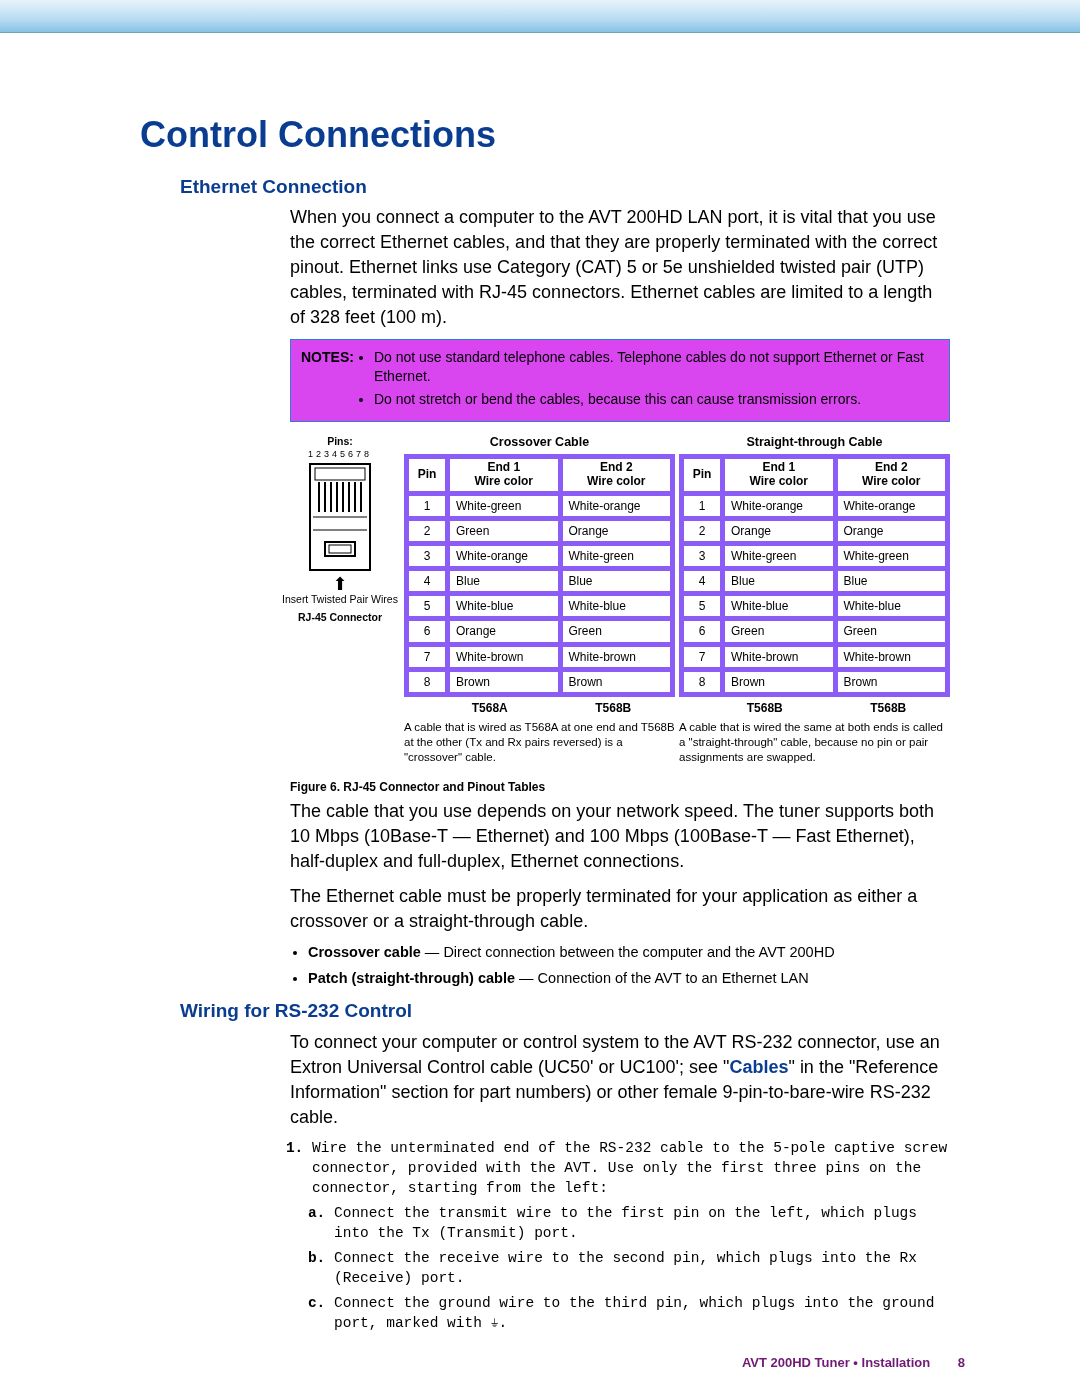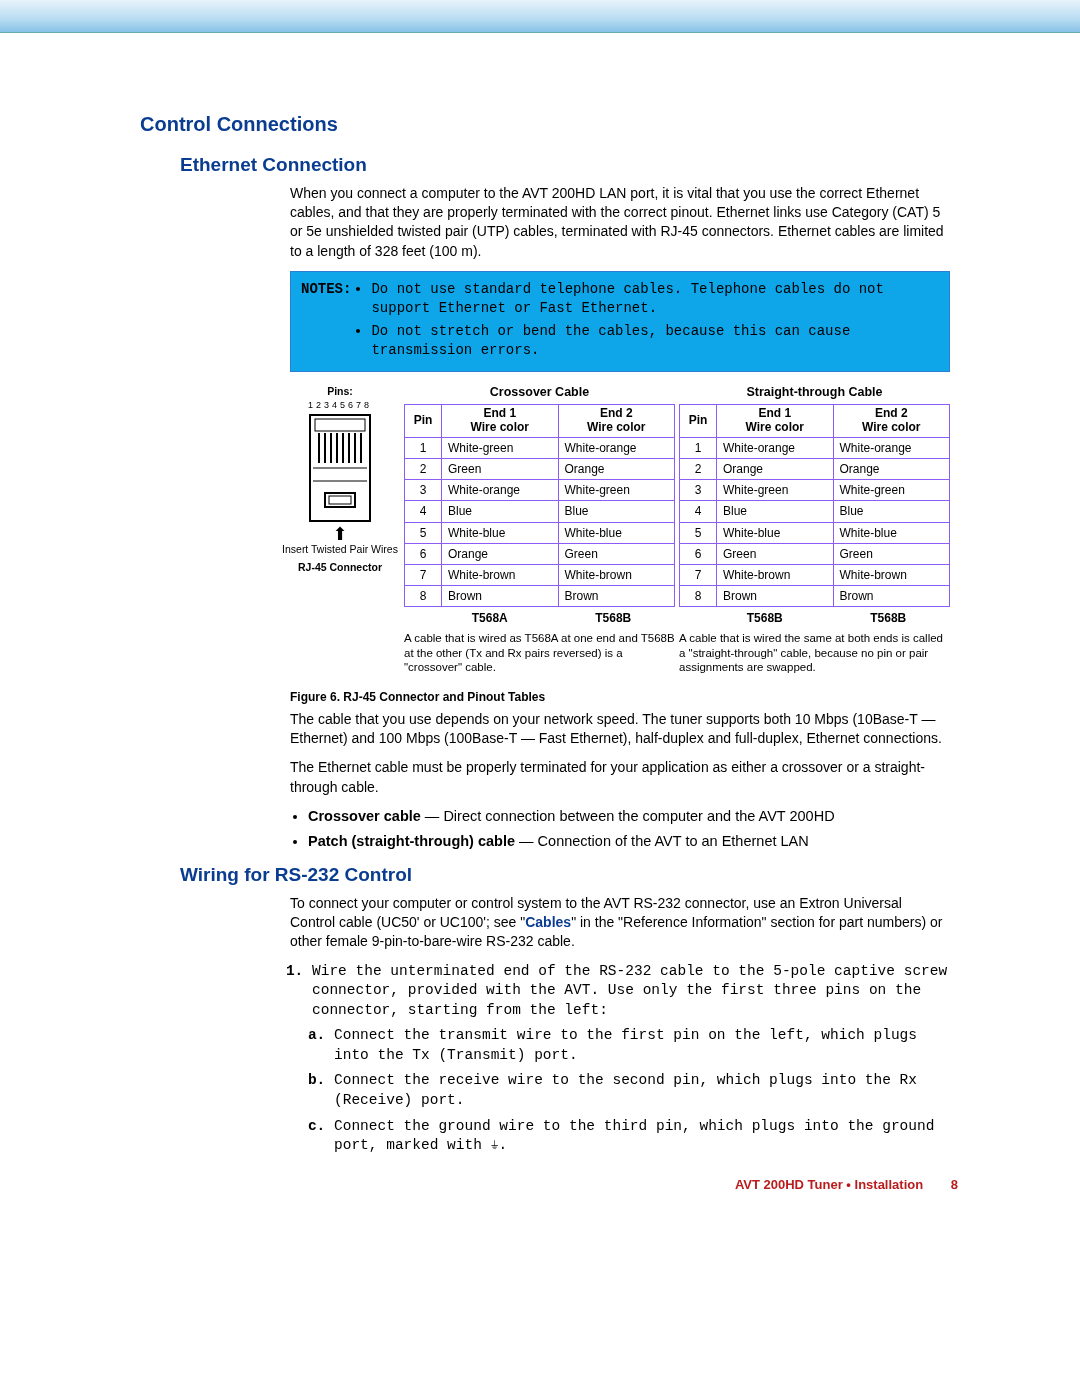--- a/index.html
+++ b/index.html
@@ -18,46 +18,45 @@
   }
   .page {
     width: 900px;
     margin: 0 auto;
     padding: 60px 40px 40px 50px;
     box-sizing: border-box;
     position: relative;
   }
   h1.main-title {
     color: #0a3d91;
-    font-size: 20px;
+    font-size: 36px;
     font-weight: bold;
     margin: 18px 0 14px 0;
   }
   h2.section-title {
     color: #0a3d91;
     font-size: 19px;
     font-weight: bold;
     margin: 10px 0 6px 40px;
   }
   .body-text {
     margin-left: 150px;
-    font-size: 14px;
+    font-size: 18px;
     line-height: 1.38;
     margin-top: 4px;
     margin-bottom: 10px;
   }
   .notes-box {
     margin-left: 150px;
     border: 1px solid #2a7fd4;
-    background: #0ea5e9;
+    background: #d946ef;
     padding: 8px 10px 8px 10px;
     font-size: 14px;
     display: flex;
     gap: 6px;
-    font-family: Liberation Mono, monospace;
   }
   .notes-label {
     font-weight: bold;
     white-space: nowrap;
   }
   .notes-list {
     margin: 0;
     padding-left: 14px;
   }
   .notes-list li {
@@ -88,21 +87,21 @@
     text-align: center;
     font-size: 12.5px;
     margin-bottom: 3px;
   }
   table.pintable {
     border-collapse: collapse;
     font-size: 12px;
     width: 100%;
   }
   table.pintable th, table.pintable td {
-    border: 1px solid #8b5cf6;
+    border: 5px solid #8b5cf6;
     padding: 2px 6px;
     text-align: left;
   }
   table.pintable th {
     font-weight: bold;
     text-align: center;
     line-height: 1.15;
   }
   table.pintable td.pin { text-align: center; width: 24px; }
   .std-row {
@@ -146,24 +145,24 @@
     list-style-type: lower-alpha;
     padding-left: 22px;
     margin-top: 6px;
   }
   ol.substeps > li::marker { font-weight: bold; }
   ol.substeps li { margin-bottom: 6px; }
   .link-text { color: #0a3d91; font-weight: bold; }
   .footer {
     position: absolute;
     bottom: 10px;
-    right: 32px;
+    right: 25px;
     font-size: 13px;
     font-weight: bold;
-    color: #b91c1c;
+    color: #701a75;
   }
   .footer .pageno { margin-left: 24px; }
   .ground-icon { font-size: 11px; }
 </style>
 </head>
 <body>
 
 <div class="topbar"></div>
 
 <div class="page">

